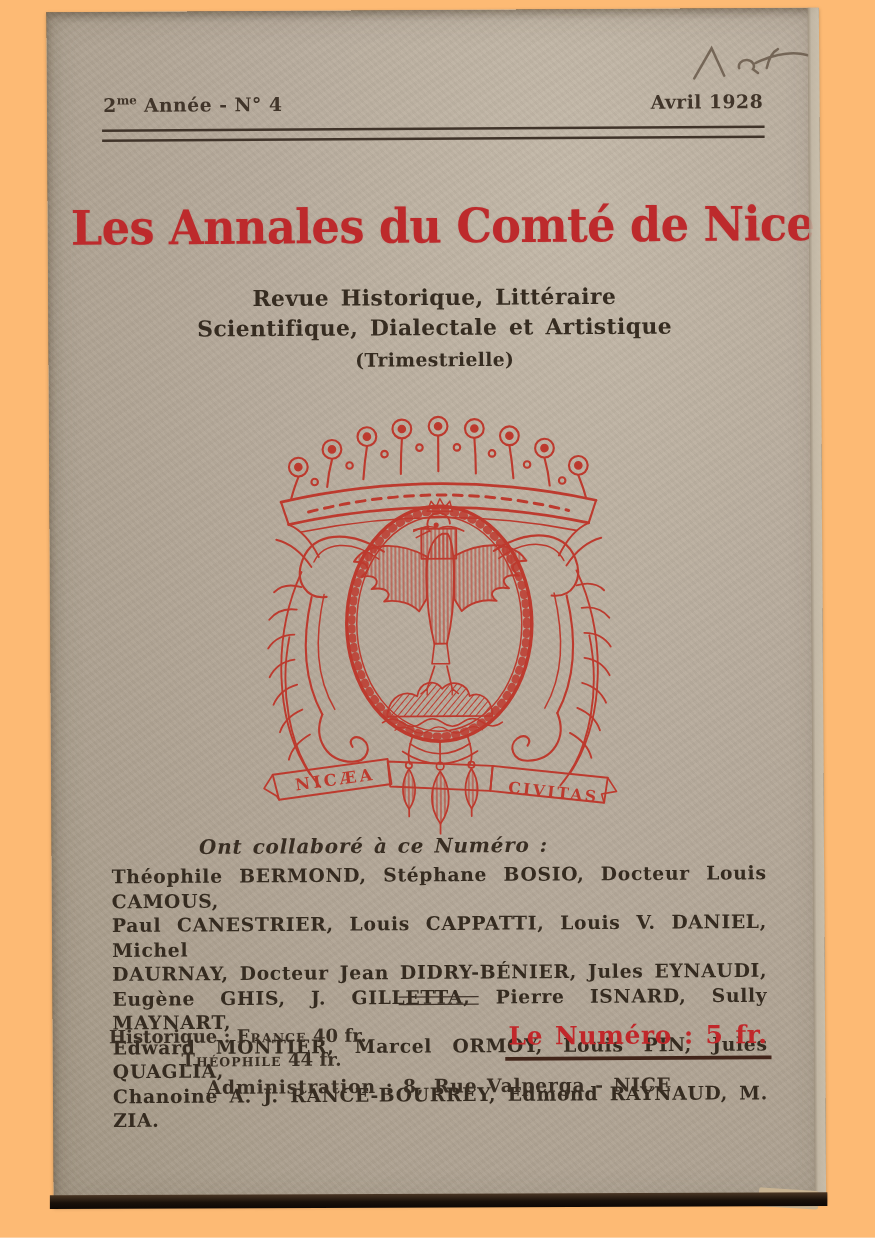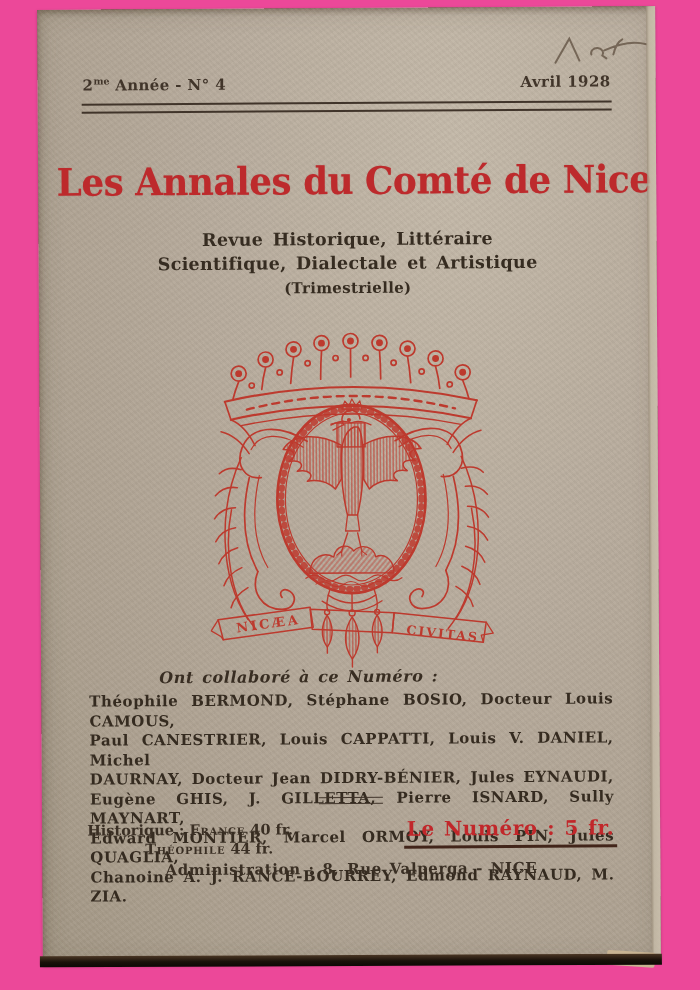--- a/index.html
+++ b/index.html
@@ -2,21 +2,21 @@
 <html><head>
 <meta charset="utf-8">
 <style>
   html,body{margin:0;padding:0;}
   body{
     width:700px;height:990px;
     background:#f9f8f5;
     font-family:"DejaVu Serif","Liberation Serif",serif;
     position:relative;overflow:hidden;
   }
-  .scan{position:absolute;inset:0;background:#ec4899;}
+  .scan{position:absolute;inset:0;background:#fdba74;}
   .cover{
     position:absolute;left:40px;top:8px;width:618px;height:956px;
     background:
       radial-gradient(ellipse at 68% 15%, #c4b9a9 0%, #b7ab9c 42%, #aca08f 78%, #a29684 100%);
     box-shadow:
       inset 0 0 26px rgba(70,55,38,.22),
       inset 0 3px 5px rgba(60,45,30,.28),
       inset -4px 0 9px rgba(80,62,42,.16),
       inset 4px 0 9px rgba(80,62,42,.12),
       0 1px 3px rgba(0,0,0,.25);

